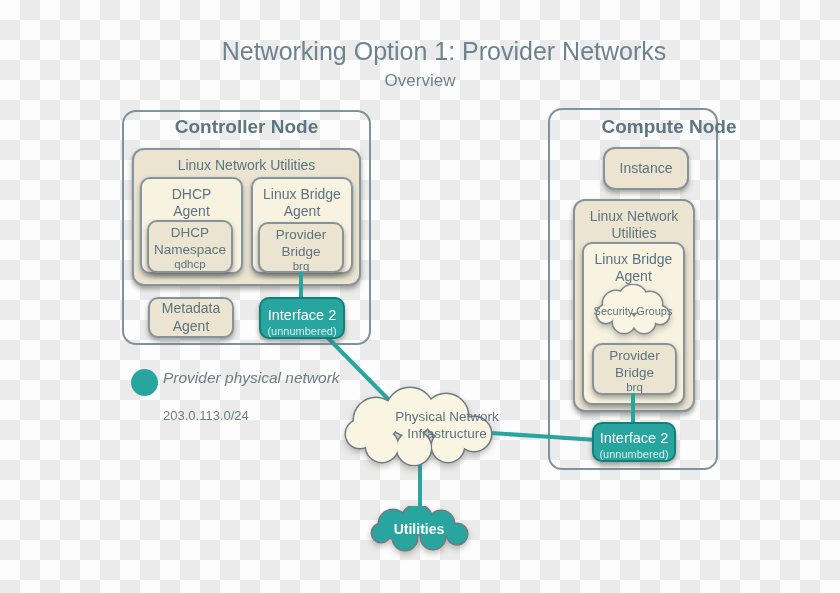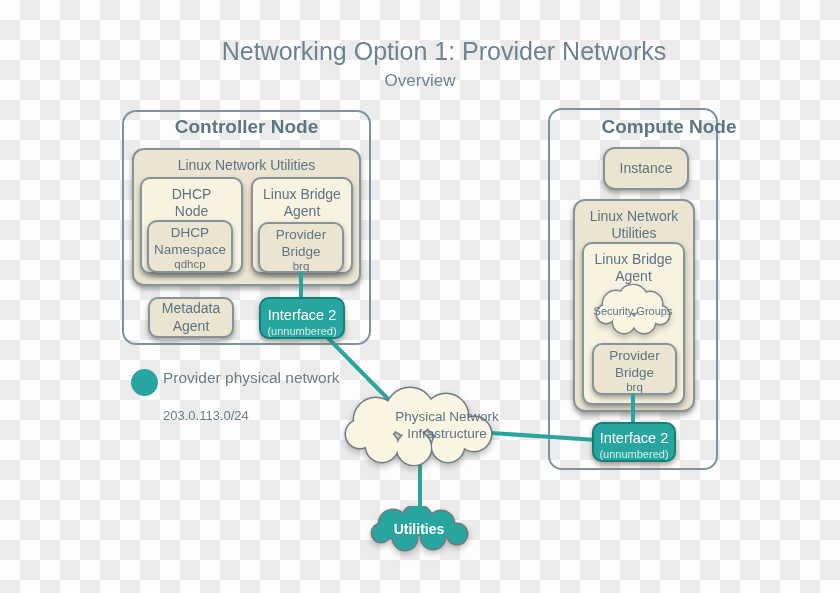--- a/index.html
+++ b/index.html
@@ -60,21 +60,21 @@
     text-align:center; font-size:13.5px; line-height:1.24; color:#5d7480;
   }
   .cloud-text.white { color:#ffffff; font-weight:600; font-size:14px; }
   .sg-cloud .cloud-text { font-size:11px; }
   .legend-dot {
     position:absolute; left:131px; top:369px; width:27px; height:27px;
     border-radius:50%; background:#29a5a0;
   }
   .legend-label {
     position:absolute; left:163px; top:369px;
-    font-size:15.5px; color:#6b7d85;
+    font-size:15.5px; color:#6b7d85;font-style:italic;
   }
   .legend-cidr {
     position:absolute; left:163px; top:388px;
     font-size:13px; color:#6b7d85;margin-top:20px;
   }
 </style>
 </head>
 <body>
 
 <div id="canvas">
@@ -83,21 +83,21 @@
   <div class="subtitle">Overview</div>
 
   <div class="node" style="left:122px;top:110px;width:249px;height:235px;"></div>
   <div class="node-title" style="left:122px;top:116px;width:249px;">Controller Node</div>
 
   <div class="bx dark pad7" style="left:132px;top:148px;width:229px;height:138px;border-radius:12px;">
     <div class="lbl">Linux Network Utilities</div>
   </div>
 
   <div class="bx light pad7" style="left:140px;top:177px;width:103px;height:97px;">
-    <div class="lbl w70">DHCP Node</div>
+    <div class="lbl w70">DHCP Agent</div>
   </div>
   <div class="bx dark pad3" style="left:147px;top:220px;width:86px;height:53px;">
     <div class="lbl w70" style="font-size:13.5px;">DHCP Namespace</div>
     <div class="sub-lbl">qdhcp</div>
   </div>
 
   <div class="bx light pad7" style="left:251px;top:177px;width:102px;height:97px;">
     <div class="lbl w90">Linux Bridge Agent</div>
   </div>
   <div class="bx dark pad3" style="left:258px;top:222px;width:86px;height:51px;">

